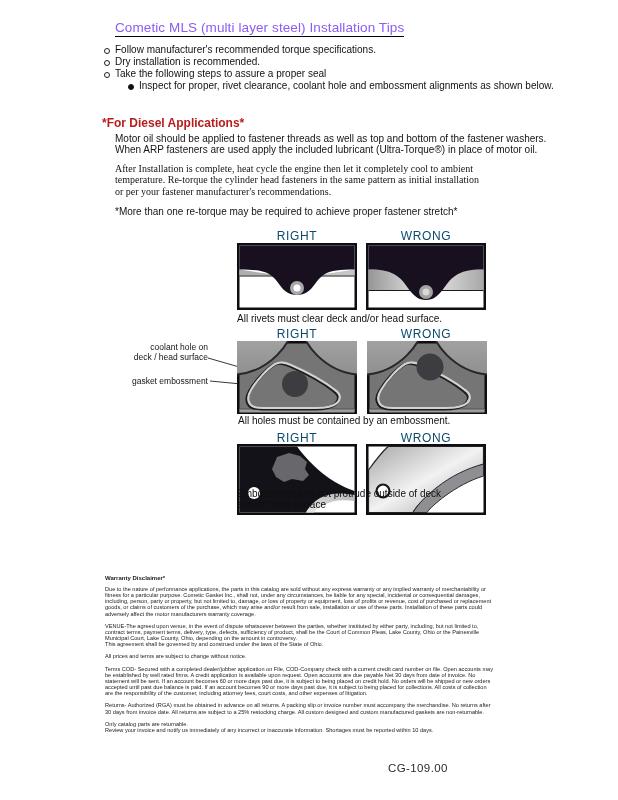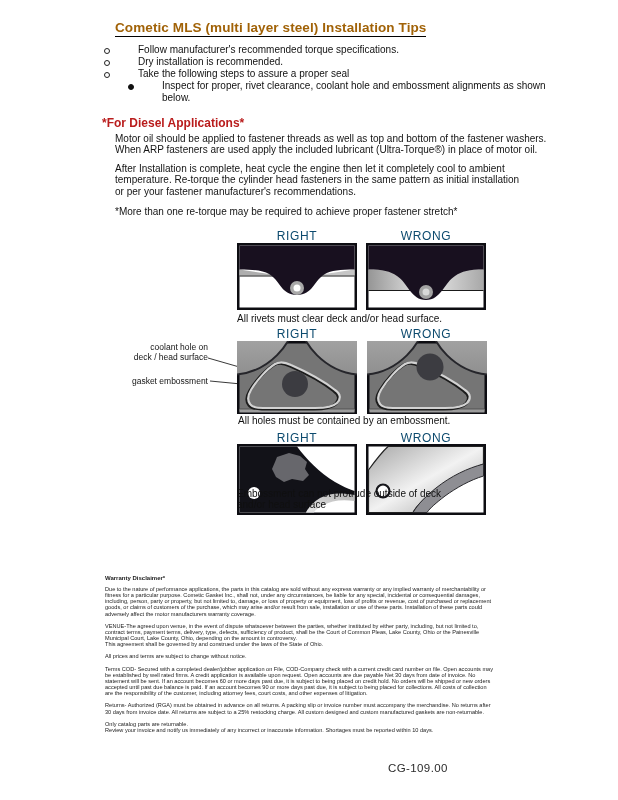--- a/index.html
+++ b/index.html
@@ -5,35 +5,35 @@
   html,body{margin:0;padding:0;}
   body{
     width:618px;height:800px;background:#ffffff;
     font-family:"Liberation Sans","DejaVu Sans",sans-serif;
     color:#111;overflow:hidden;
   }
   .page{position:relative;width:618px;height:800px;background:#fff;}
 
   .doc-title{
     position:absolute;left:115px;top:20px;
-    font-size:13.5px;font-weight:bold;letter-spacing:.1px;
-    border-bottom:1.6px solid #000;padding-bottom:1px;color:#a16207;
+    font-size:13.5px;font-weight:normal;letter-spacing:.1px;
+    border-bottom:1.6px solid #000;padding-bottom:1px;color:#8b5cf6;
   }
 
   .bullets{position:absolute;left:104px;top:44px;width:470px;font-size:10px;}
-  .b-row{display:flex;align-items:flex-start;height:12px;line-height:12px;gap:23px;}
+  .b-row{display:flex;align-items:flex-start;height:12px;line-height:12px;}
   .b-row.sub{margin-left:24px;}
   .dot{flex:0 0 auto;width:4px;height:4px;border-radius:50%;margin:4px 5px 0 0;}
   .dot.hollow{border:1px solid #222;}
   .dot.filled{background:#111;border:1px solid #111;}
 
   .diesel-heading{position:absolute;left:102px;top:116px;font-size:12px;font-weight:bold;color:#b91c1c;}
   .para{position:absolute;left:115px;font-size:10px;line-height:11.3px;white-space:pre-line;color:#141414;}
   .p1{top:133px;}
-  .p2{top:163px;}
+  .p2{top:163px;font-family:Liberation Serif, serif;}
   .pnote{top:206px;}
 
   .rw-label{position:absolute;width:120px;text-align:center;font-size:12px;letter-spacing:.6px;color:#0c4a6e;}
   .panel{position:absolute;width:120px;}
   .panel svg{display:block;}
   .caption{position:absolute;left:237px;font-size:10px;line-height:11px;white-space:pre-line;color:#101010;}
 
   .side-label{position:absolute;left:112px;width:96px;text-align:right;font-size:8.5px;line-height:9.8px;white-space:pre-line;color:#141414;}
   .callout{position:absolute;left:205px;top:352px;}
 

